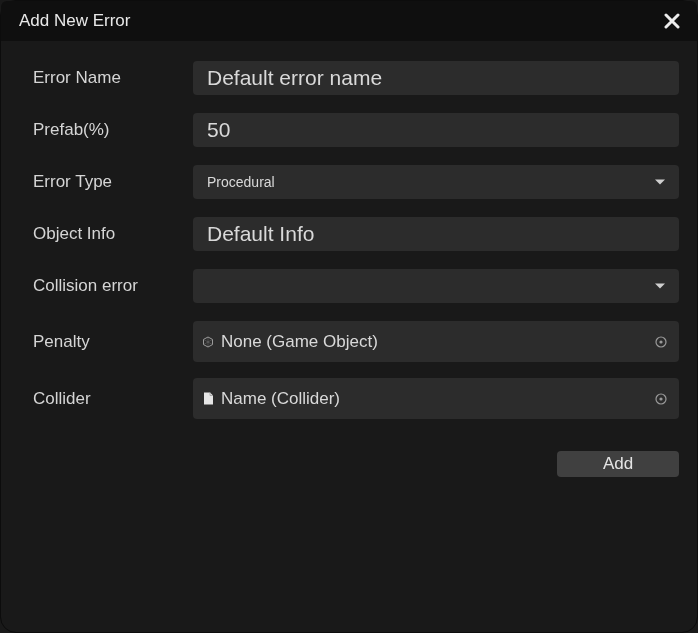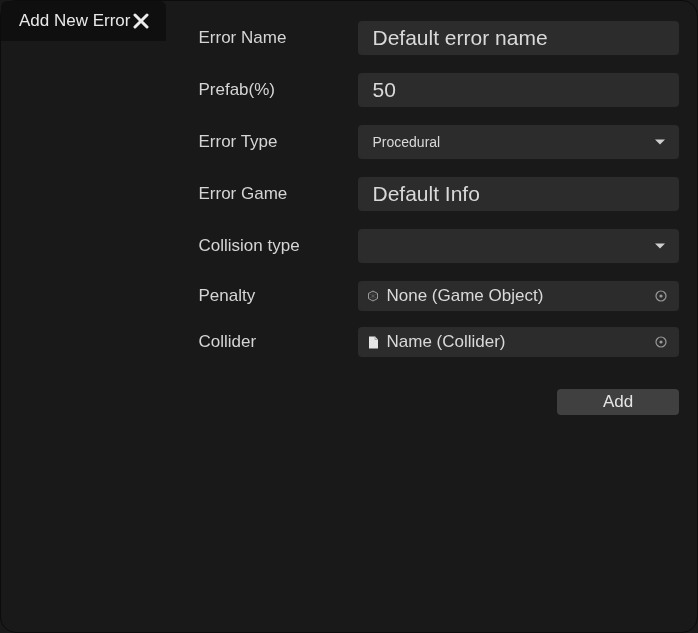--- a/index.html
+++ b/index.html
@@ -10,21 +10,21 @@
     color: #d9d9d9;
     overflow: hidden;
   }
   .window {
     width: 698px;
     height: 633px;
     background: #191919;
     border: 1px solid #0c0c0c;
     border-radius: 16px;
     display: flex;
-    flex-direction: row;
+    flex-direction: column;
   }
   .titlebar {
     height: 40px;
     background: #0f0f0f;
     display: flex;
     align-items: center;
     justify-content: space-between;
     padding: 0 14px 0 18px;
     border-top-left-radius: 6px;
     border-top-right-radius: 6px;
@@ -99,21 +99,21 @@
     top: 50%;
     transform: translateY(-50%);
     width: 0;
     height: 0;
     border-left: 5px solid transparent;
     border-right: 5px solid transparent;
     border-top: 5px solid #cfcfcf;
   }
   .objfield {
     width: 100%;
-    height: 30px;
+    height: 41px;
     background: #2c2c2c;
     border-radius: 4px;
     display: flex;
     align-items: center;
     padding: 0 8px 0 8px;
     position: relative;
   }
   .objfield .obj-icon {
     width: 14px;
     height: 14px;
@@ -187,28 +187,28 @@
       <div class="label">Error Type</div>
       <div class="field">
         <div class="select">
           <span class="value">Procedural</span>
           <span class="caret"></span>
         </div>
       </div>
     </div>
 
     <div class="row">
-      <div class="label">Error Game</div>
+      <div class="label">Object Info</div>
       <div class="field">
         <input class="input" type="text" value="Default Info" style="">
       </div>
     </div>
 
     <div class="row">
-      <div class="label">Collision type</div>
+      <div class="label">Collision error</div>
       <div class="field">
         <div class="select">
           <span class="caret"></span>
         </div>
       </div>
     </div>
 
     <div class="row tight">
       <div class="label">Penalty</div>
       <div class="field">

